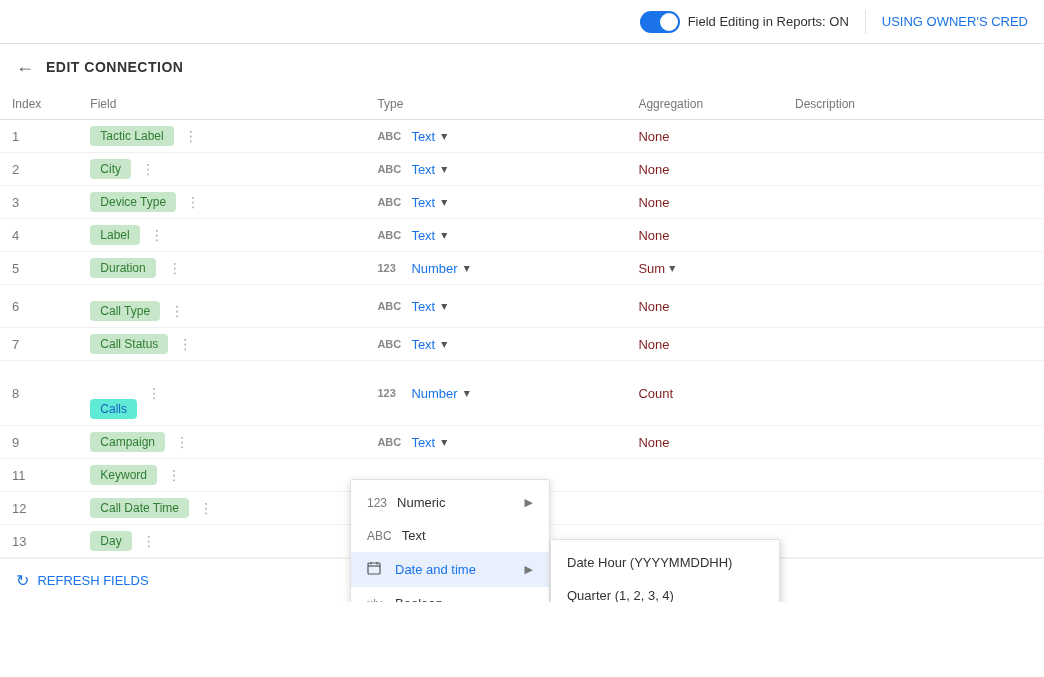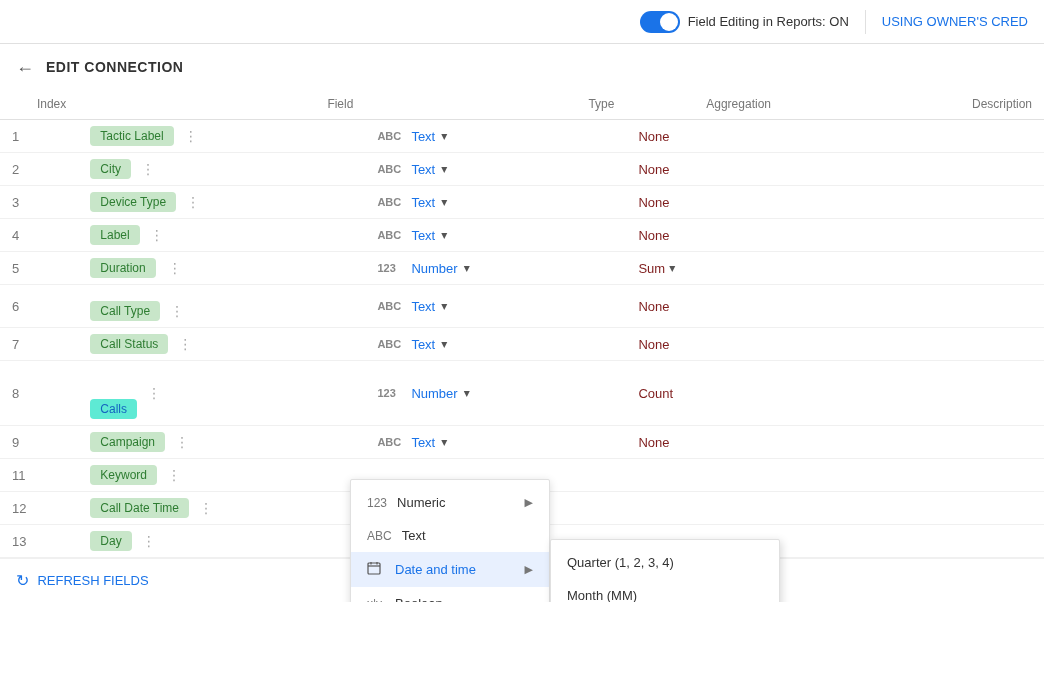--- a/index.html
+++ b/index.html
@@ -80,21 +80,21 @@
     }
     table {
       width: 100%;
       border-collapse: collapse;
     }
     thead tr {
       border-bottom: 1px solid #e0e0e0;
     }
     thead th {
       padding: 8px 12px;
-      text-align: right;
+      text-align: left;
       font-size: 12px;
       color: #777;
       font-weight: 400;
     }
     thead th.col-index { width: 60px; }
     thead th.col-field { width: 220px; }
     thead th.col-type { width: 200px; }
     thead th.col-agg { width: 120px; }
     thead th.col-desc { width: 200px; }
 
@@ -523,20 +523,21 @@
           <span class="item-arrow">▶</span>
         </div>
         <div class="dropdown-item">
           <span class="item-icon">123</span>
           <span class="item-label">Currency</span>
           <span class="item-arrow">▶</span>
         </div>
       </div>
     <div class="dropdown-sub">
 
+    <div class="dropdown-sub-item">Date Hour (YYYYMMDDHH)</div>
         <div class="dropdown-sub-item">Quarter (1, 2, 3, 4)</div>
         <div class="dropdown-sub-item">Month (MM)</div>
         <div class="dropdown-sub-item">ISO Week (ww)</div>
       </div>
   </div>
 </div>
 
 <div class="bottom-bar">
   <span class="refresh-icon">↻</span>
   <span>REFRESH FIELDS</span>

